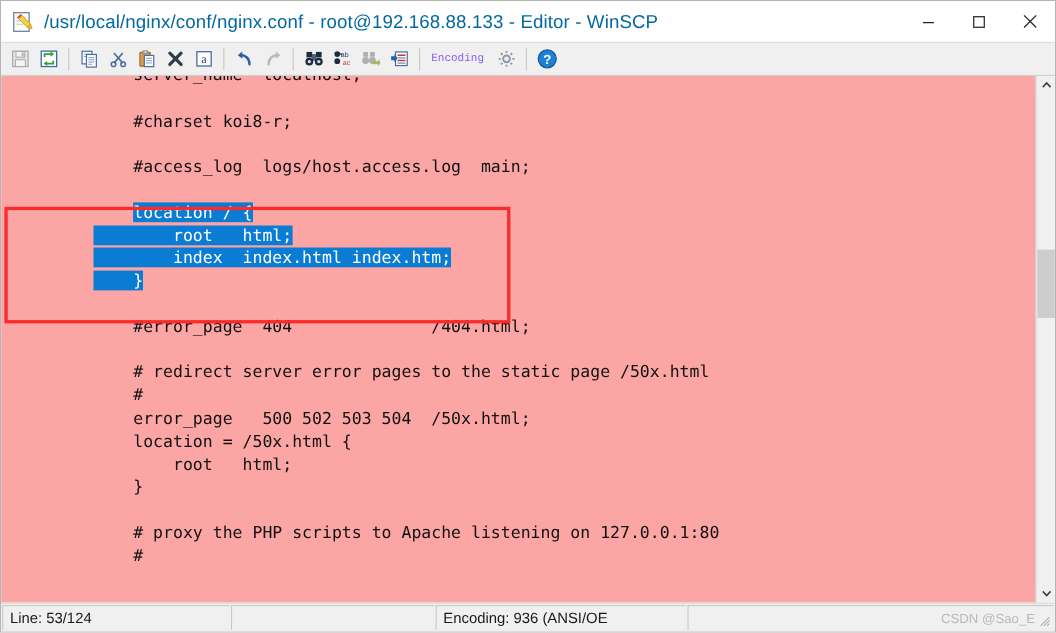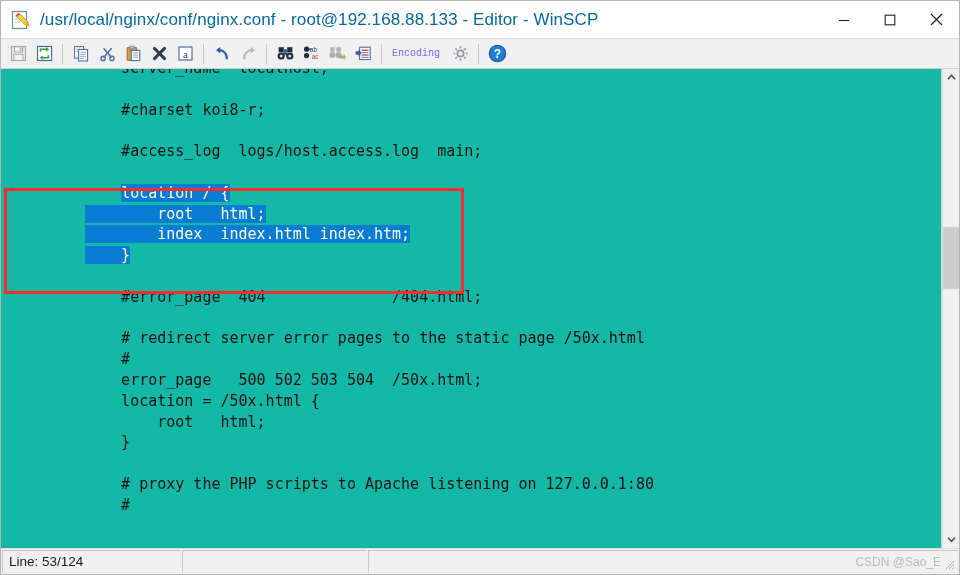--- a/index.html
+++ b/index.html
@@ -107,21 +107,21 @@
   
   #editor-wrap {
     flex: 1 1 auto;
     position: relative;
     overflow: hidden;
     display: flex;
   }
   #editor {
     position: relative;
     flex: 1 1 auto;
-    background: #14b8a6;
+    background: #fca5a5;
     overflow: hidden;
     border-right: 1px solid #d4d4d4;
   }
   #code {
     position: absolute;
     left: 0;
     top: -11px;
     width: 100%;
     font-family: "DejaVu Sans Mono", "Liberation Mono", monospace;
     font-size: 15px;
@@ -209,21 +209,21 @@
     margin: 1px 0 1px 1px;
     display: flex;
     align-items: center;
     padding: 0 6px;
     font-size: 13.5px;
     color: #1a1a1a;
     box-sizing: border-box;
     overflow: hidden;
     white-space: nowrap;
   }
-  .sb-cell.c1 { width: 179px; }
+  .sb-cell.c1 { width: 207px; }
   .sb-cell.c2 { width: 195px; }
   .sb-cell.c3 { width: 185px; }
   .sb-cell.c4 { width: 228px; }
   .sb-cell.c5 { flex: 1 1 auto; margin-right: 1px; position: relative; }
   #watermark {
     font-size: 12px;
     color: #b9b9b9;
     position: absolute;
     right: 16px;
     top: 50%;
@@ -451,20 +451,21 @@
         <svg width="9" height="7" viewBox="0 0 9 7">
           <polyline points="1,1.6 4.5,5.4 8,1.6" fill="none" stroke="#3c3c3c" stroke-width="1.4"></polyline>
         </svg>
       </div>
     </div>
   </div>
 
   <div id="statusbar">
     <div class="sb-cell c1">Line: 53/124</div>
     <div class="sb-cell c3"></div>
+    <div class="sb-cell c4">Encoding: 936  (ANSI/OE</div>
     <div class="sb-cell c5">
       <span id="watermark">CSDN @Sao_E</span>
       <svg id="grip" viewBox="0 0 12 12">
         <g stroke="#b0b0b0" stroke-width="1">
           <line x1="11" y1="3" x2="3" y2="11"></line>
           <line x1="11" y1="6" x2="6" y2="11"></line>
           <line x1="11" y1="9" x2="9" y2="11"></line>
         </g>
       </svg>
     </div>

